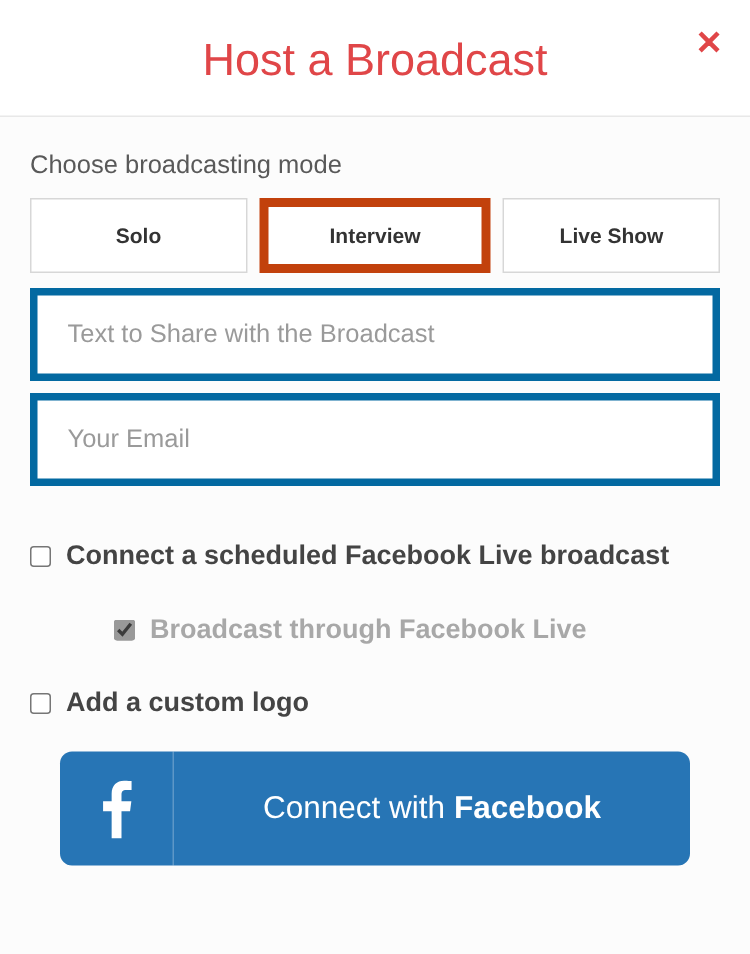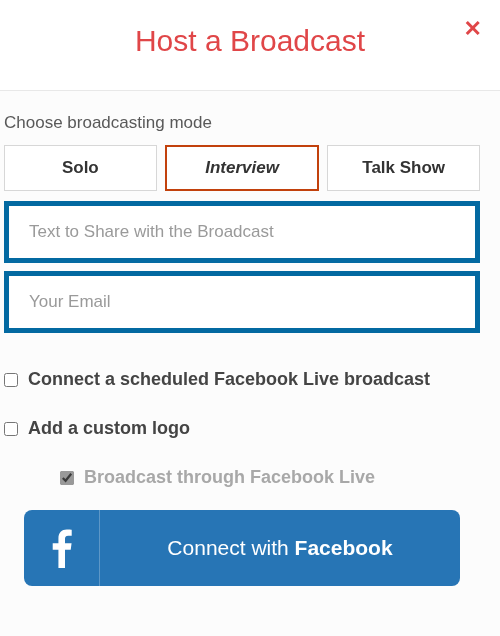--- a/index.html
+++ b/index.html
@@ -9,69 +9,68 @@
     }
     body {
       font-family: -apple-system, BlinkMacSystemFont, "Segoe UI", Helvetica, Arial, sans-serif;
       background: #fcfcfc;
       width: 500px;
       height: 636px;
       position: relative;
     }
     .header {
       background: #ffffff;
-      padding: 24px 20px 32px 20px;
+      padding: 24px 20px 19px 20px;
       border-bottom: 1px solid #e8e8e8;
       position: relative;
       text-align: center;
     }
     .title {
       color: #e04648;
       font-size: 30px;
       font-weight: 400;
     }
     .close-icon {
       position: absolute;
       top: 18px;
       right: 18px;
       color: #e04648;
       font-size: 22px;
       font-weight: bold;
       cursor: pointer;
       line-height: 1;
     }
     .content {
-      padding: 22px 20px 26px 4px;
+      padding: 22px 20px 26px 20px;
     }
     .mode-label {
       color: #595959;
       font-size: 17px;
       margin-bottom: 12px;
       font-weight: 400;
     }
     .mode-row {
       display: flex;
       gap: 8px;
       margin-bottom: 10px;
     }
     .mode-btn {
       flex: 1;
       background: #ffffff;
       border: 1px solid #d7d7d7;
       padding: 11px 0;
-      font-size: 17px;
+      font-size: 14px;
       color: #333333;
       font-weight: 600;
       cursor: pointer;
       text-align: center;
     }
     .mode-btn.selected {
-      border: 2px solid #c2410c;
+      border: 6px solid #c2410c;
       color: #333333;
-      font-style: italic;
     }
     .text-field {
       width: 100%;
       background: #ffffff;
       border: 5px solid #0369a1;
       padding: 16px 20px;
       font-size: 17px;
       color: #333333;
       margin-bottom: 8px;
       outline: none;
@@ -149,40 +148,40 @@
   <div class="close-icon">✕</div>
 </div>
 
 <div class="content">
 
   <div class="mode-label">Choose broadcasting mode</div>
 
   <div class="mode-row">
     <button class="mode-btn">Solo</button>
     <button class="mode-btn selected">Interview</button>
-    <button class="mode-btn">Talk Show</button>
+    <button class="mode-btn">Live Show</button>
   </div>
 
   <input class="text-field" type="text" placeholder="Text to Share with the Broadcast" style="">
 
   <input class="text-field" type="text" placeholder="Your Email" style="">
 
   <div class="check-row">
     <input type="checkbox" class="checkbox" style="">
     <span class="check-label">Connect a scheduled Facebook Live broadcast</span>
   </div>
 
+  <div class="check-row sub">
+    <input type="checkbox" class="checkbox" checked="" style="">
+    <span class="check-label muted">Broadcast through Facebook Live</span>
+  </div>
+
   <div class="check-row">
     <input type="checkbox" class="checkbox" style="">
     <span class="check-label">Add a custom logo</span>
-  </div>
-
-  <div class="check-row sub">
-    <input type="checkbox" class="checkbox" checked="" style="">
-    <span class="check-label muted">Broadcast through Facebook Live</span>
   </div>
 
   <div class="connect-wrap">
     <button class="connect-btn">
       <span class="fb-icon-cell">
         <svg class="fb-glyph" viewBox="0 0 14 28">
           <path fill="#ffffff" d="M9.1 28 L9.1 15.3 L13.1 15.3 L13.7 10.6 L9.1 10.6 L9.1 7.7 C9.1 6.3 9.5 5.4 11.4 5.4 L13.8 5.4 L13.8 1.2 C13.4 1.1 12 1 10.3 1 C6.9 1 4.5 3.1 4.5 7.1 L4.5 10.6 L0.5 10.6 L0.5 15.3 L4.5 15.3 L4.5 28 Z"></path>
         </svg>
       </span>
       <span class="connect-text">

